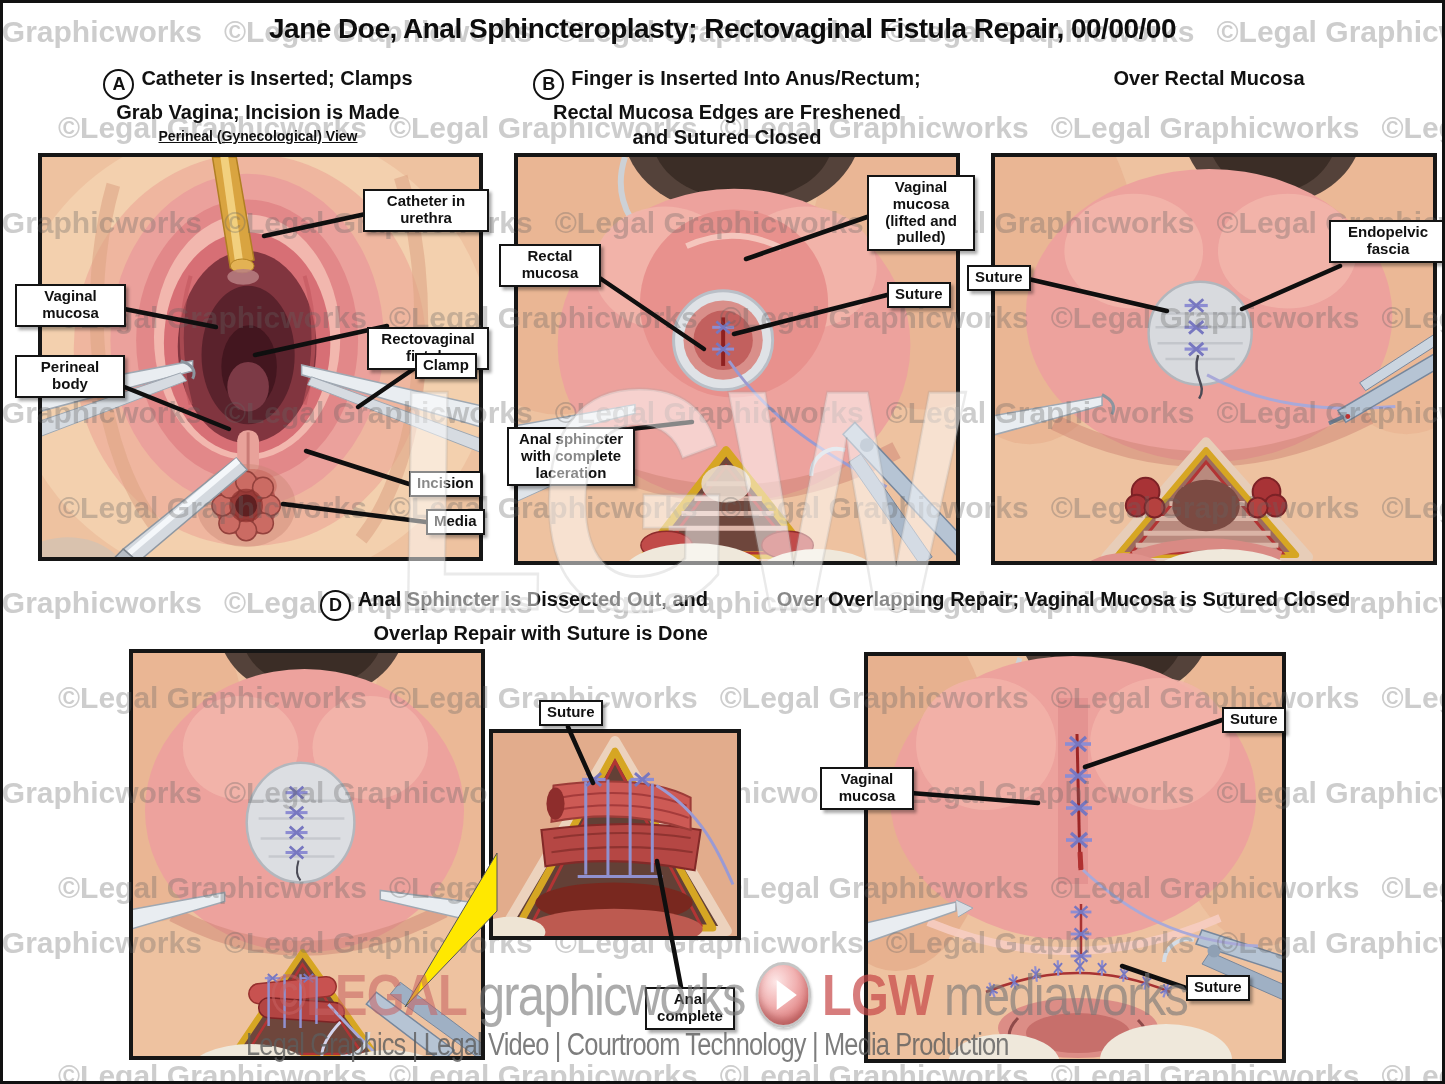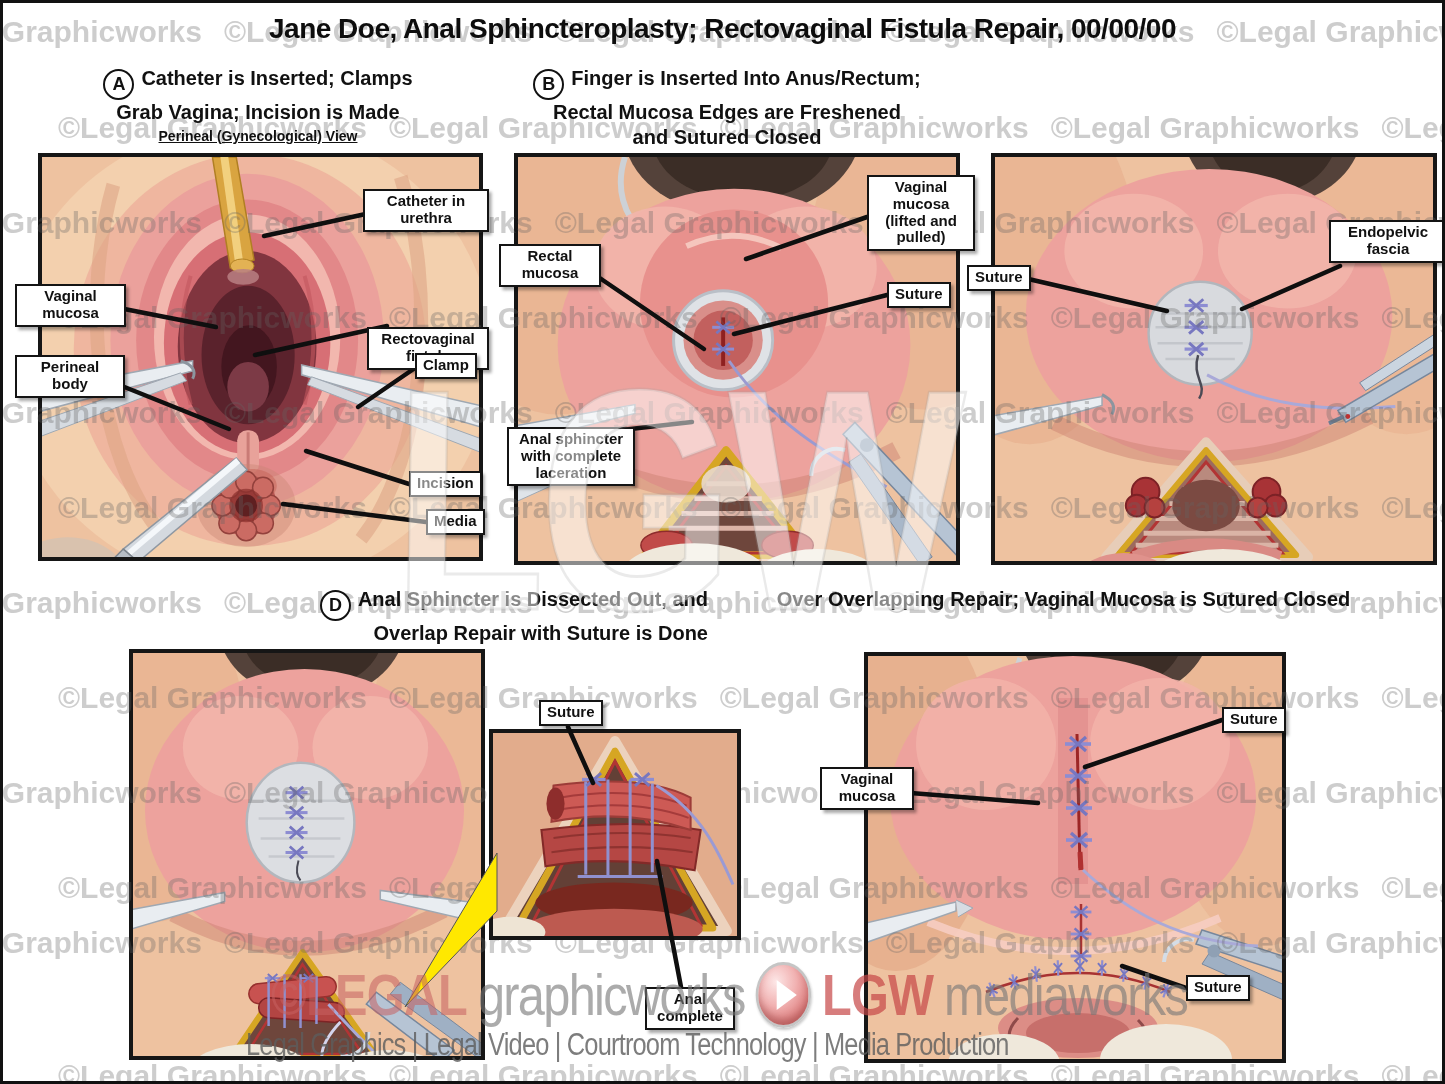--- a/index.html
+++ b/index.html
@@ -68,20 +68,21 @@
     <div class="psub">Perineal (Gynecological) View</div>
   </div>
 
   <div class="ptitle" style="left:488px;top:63px;width:472px;">
     <div><span class="circ">B</span><span>Finger is Inserted Into Anus/Rectum;</span></div>
     <div>Rectal Mucosa Edges are Freshened</div>
     <div>and Sutured Closed</div>
   </div>
 
   <div class="ptitle" style="left:972px;top:63px;width:468px;">
+    <div>Over Rectal Mucosa</div>
   </div>
 
   <div class="ptitle" style="left:85px;top:584px;width:620px;text-align:right;">
     <div><span class="circ">D</span><span>Anal Sphincter is Dissected Out, and</span></div>
     <div>Overlap Repair with Suture is Done</div>
   </div>
 
   <div class="ptitle" style="left:738px;top:584px;width:645px;">
     <div>Over Overlapping Repair; Vaginal Mucosa is Sutured Closed</div>
   </div>

